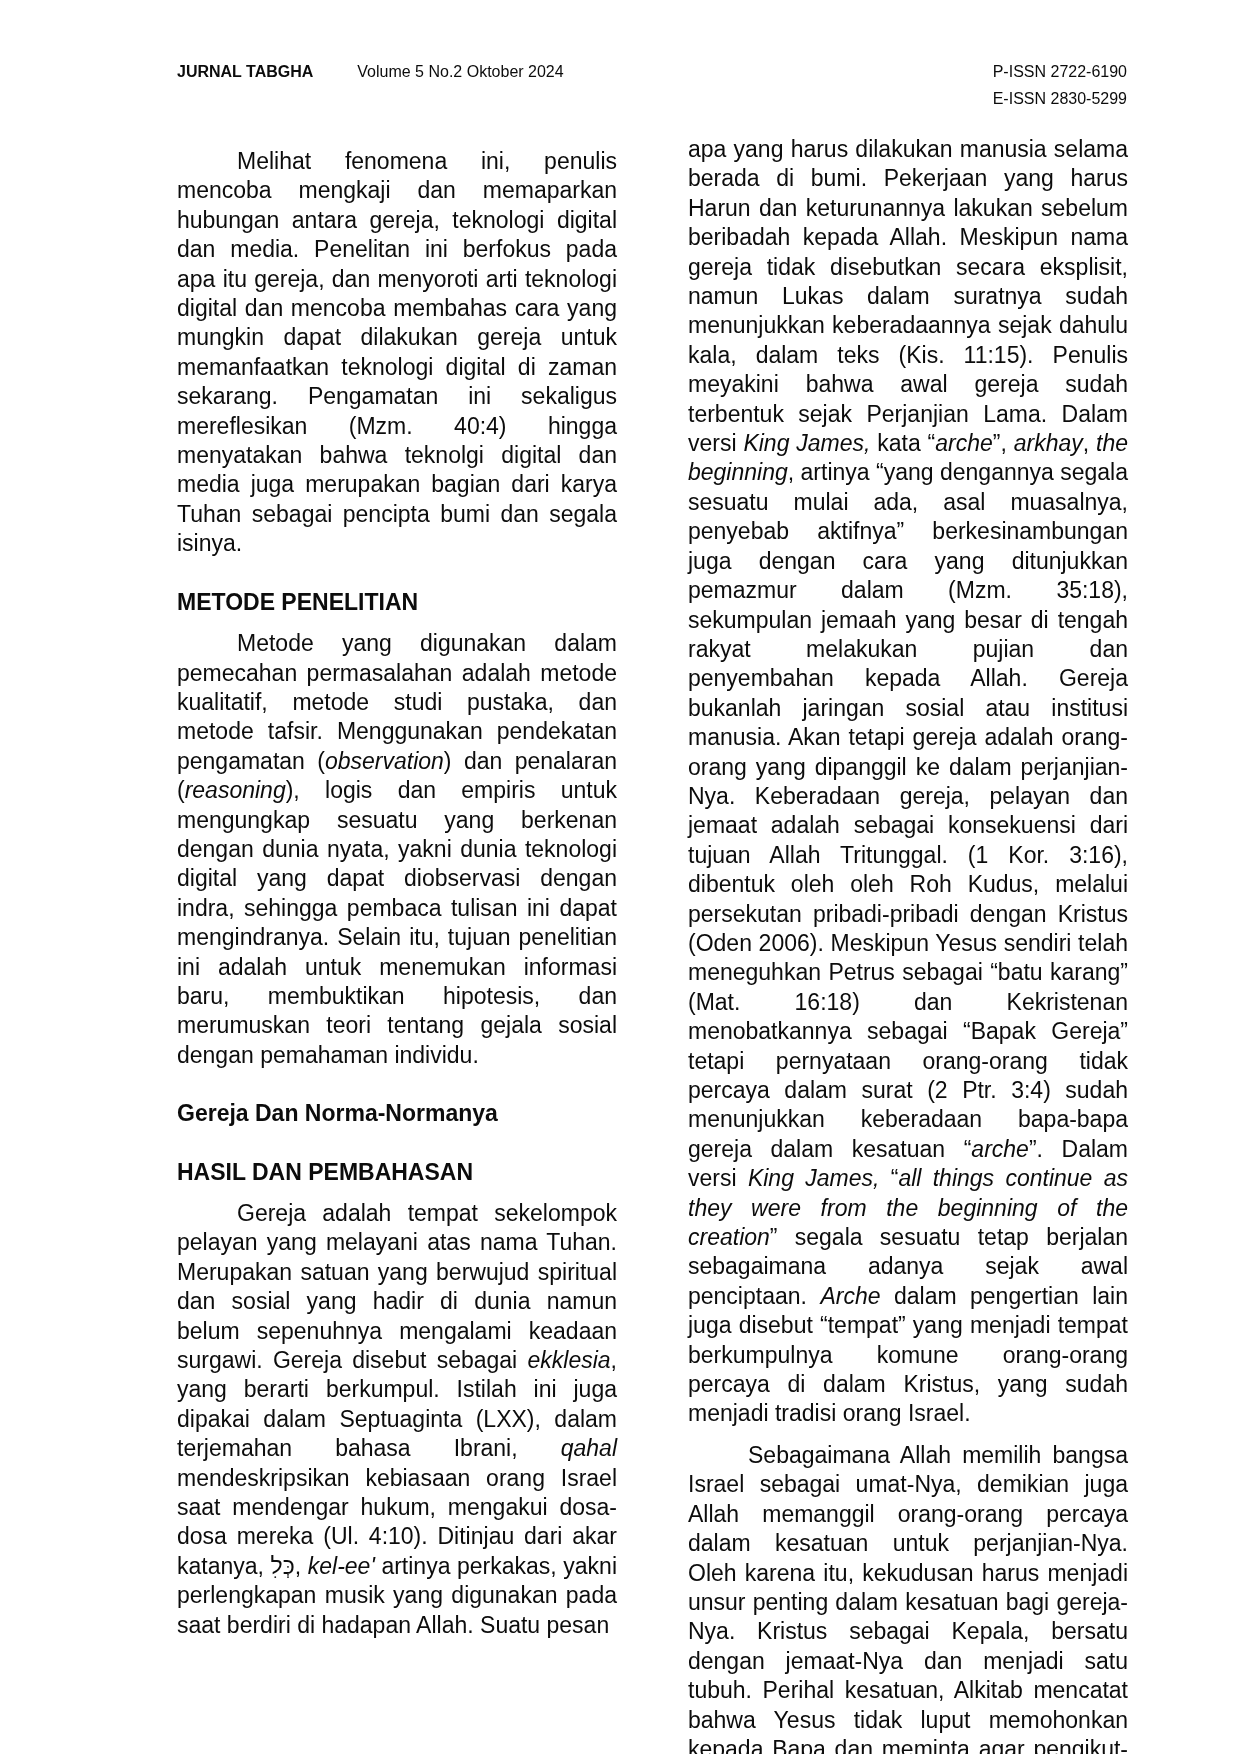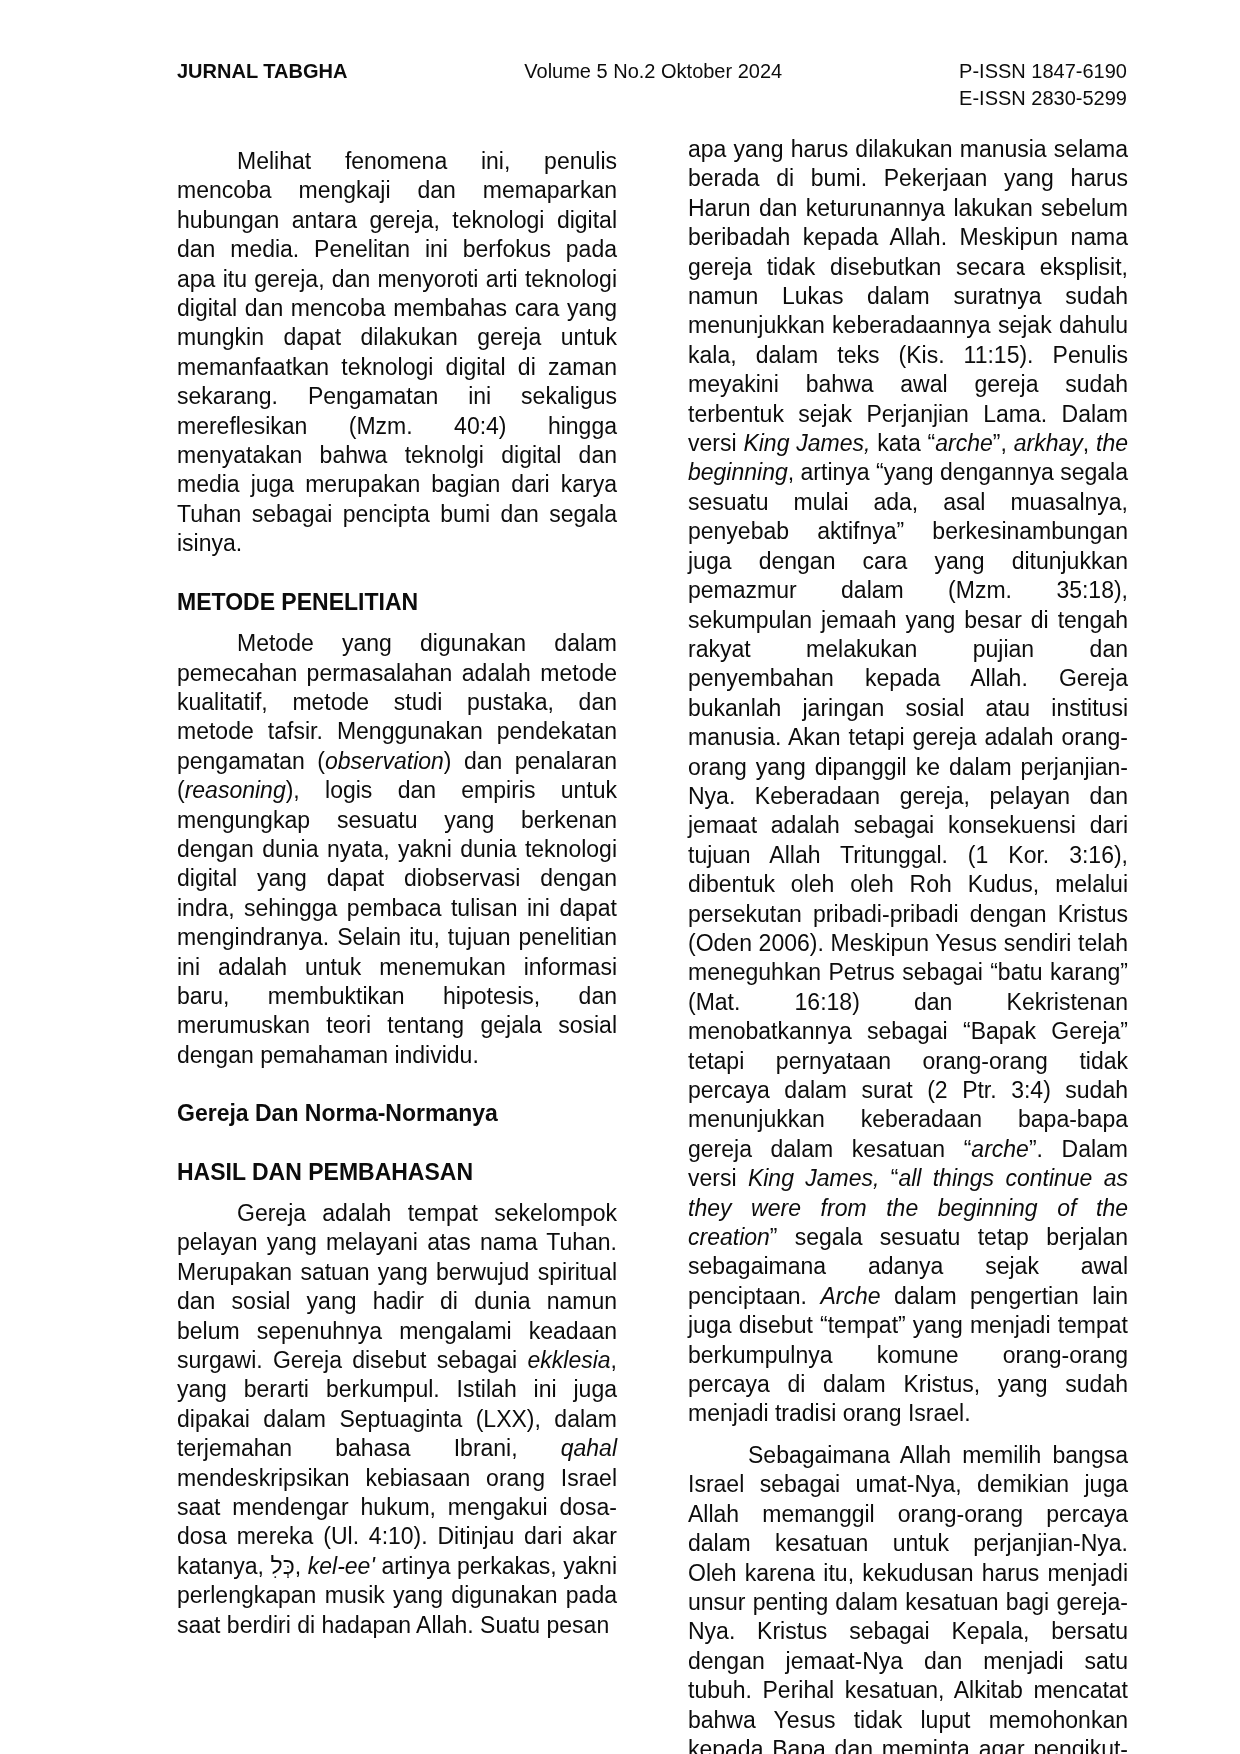--- a/index.html
+++ b/index.html
@@ -16,31 +16,31 @@
     font-family: "Liberation Sans", "DejaVu Sans", sans-serif;
     overflow: hidden;
   }
   .header {
     position: absolute;
     top: 58px;
     left: 177px;
     width: 950px;
     display: flex;
     align-items: flex-start;
-    font-size: 20px;
+    font-size: 16px;
     line-height: 27px;
     gap: 44px;
   }
   .h-title {
     font-weight: bold;
     white-space: nowrap;
   }
   .h-volume {
     flex: 1;
-    text-align: center;
+    text-align: left;
     white-space: nowrap;
   }
   .h-issn {
     text-align: right;
     white-space: nowrap;
   }
   .columns {
     position: absolute;
     top: 135px;
     left: 177px;
@@ -84,21 +84,21 @@
 </style>
 </head>
 <body>
 
 <div class="page">
 
   <div class="header">
     <div class="h-title">JURNAL TABGHA</div>
     <div class="h-volume">Volume 5 No.2 Oktober 2024</div>
     <div class="h-issn">
-      <div>P-ISSN 1847-6190</div>
+      <div>P-ISSN 2722-6190</div>
       <div>E-ISSN 2830-5299</div>
     </div>
   </div>
 
   <div class="columns">
     <div class="col">
         <p class="para indent"><span>Melihat fenomena ini, penulis mencoba mengkaji dan memaparkan hubungan antara gereja, teknologi digital dan media. Penelitan ini berfokus pada apa itu gereja, dan menyoroti arti teknologi digital dan mencoba membahas cara yang mungkin dapat dilakukan gereja untuk memanfaatkan teknologi digital di zaman sekarang. Pengamatan ini sekaligus mereflesikan (Mzm. 40:4) hingga menyatakan bahwa teknolgi digital dan media juga merupakan bagian dari karya Tuhan sebagai pencipta bumi dan segala isinya.</span></p>
         <h2 class="heading">METODE PENELITIAN</h2>
         <p class="para indent"><span>Metode yang digunakan dalam pemecahan permasalahan adalah metode kualitatif, metode studi pustaka, dan metode tafsir. Menggunakan pendekatan pengamatan (</span><span class="it">observation</span><span>) dan penalaran (</span><span class="it">reasoning</span><span>), logis dan empiris untuk mengungkap sesuatu yang berkenan dengan dunia nyata, yakni dunia teknologi digital yang dapat diobservasi dengan indra, sehingga pembaca tulisan ini dapat mengindranya. Selain itu, tujuan penelitian ini adalah untuk menemukan informasi baru, membuktikan hipotesis, dan merumuskan teori tentang gejala sosial dengan pemahaman individu.</span></p>
         <h2 class="heading">Gereja Dan Norma-Normanya</h2>

